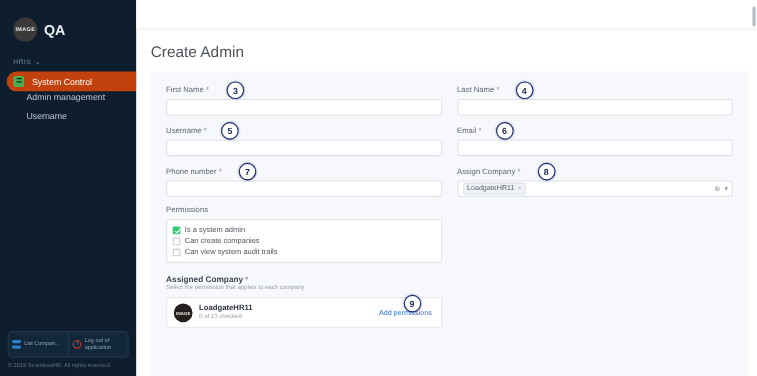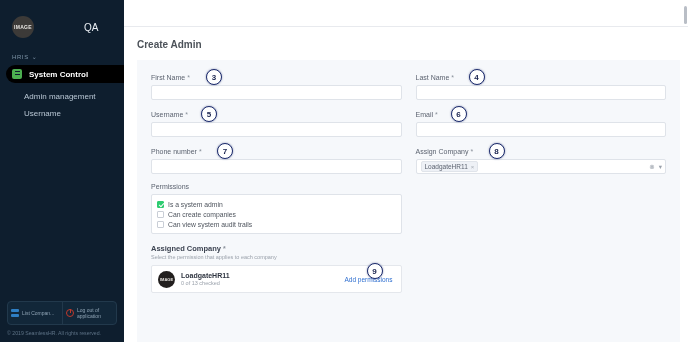--- a/index.html
+++ b/index.html
@@ -23,53 +23,52 @@
     display: flex; align-items: center; gap: 6px;
     padding: 10px 10px 0 12px; height: 44px;
   }
   .avatar {
     width: 22px; height: 22px; border-radius: 50%;
     background: #3c3a38;
     display: flex; align-items: center; justify-content: center;
     color: #e8e6e3; font-size: 5px; font-weight: 700; letter-spacing: .3px;
     flex: 0 0 22px;
   }
-  .sb-user-name { color: #e9eef3; font-size: 10px; font-weight: 400; margin-left: 44px; }
+  .sb-user-name { color: #e9eef3; font-size: 13px; font-weight: 700; }
 
   .sb-group {
     color: #7d93a6; font-size: 6px; letter-spacing: .6px;
     padding: 10px 0 4px 12px;
     display: flex; align-items: center; gap: 3px;
   }
   .caret { font-size: 6px; line-height: 1; }
 
   .nav-item {
     display: flex; align-items: center; gap: 7px;
     height: 18px; margin: 1px 0 1px 6px;
     padding-left: 6px; color: #cfdae4; font-size: 8px;
   }
   .nav-item.active {
-    background: #000000;
+    background: #c2410c;
     border-radius: 9px 0 0 9px;
     color: #ffffff;
-    font-weight: bold;
   }
   .nav-icon {
     width: 10px; height: 10px; border-radius: 2px;
     background: #4caf50; position: relative; flex: 0 0 10px;
   }
   .nav-icon::before {
     content: ""; position: absolute; left: 2.5px; top: 2px;
     width: 5px; height: 1.4px; background: #0e1e2e;
     box-shadow: 0 3px 0 #0e1e2e;
   }
   .sub-item {
     color: #b9c7d4; font-size: 8px;
     padding: 0 0 0 24px; height: 17px;
-    display: flex; align-items: flex-end;
+    display: flex; align-items: flex-start;
   }
 
   .sb-spacer { flex: 1 1 auto; }
 
   .sb-actions {
     margin: 0 7px 5px 7px;
     border: 1px solid #22394c;
     border-radius: 4px;
     background: #122739;
     display: flex; height: 24px;
@@ -107,21 +106,21 @@
   
   .main {
     flex: 1 1 auto; height: 342px; position: relative;
     background: #ffffff; display: flex; flex-direction: column;
   }
   .topbar {
     height: 27px; border-bottom: 1px solid #e8eaee;
     background: #ffffff; flex: 0 0 27px; position: relative;
   }
   .page-title {
-    font-size: 10px; color: #4c5259; font-weight: 700;
+    font-size: 14px; color: #4c5259; font-weight: 400;
     padding: 12px 0 0 13px;
   }
   .form-card {
     margin: 10px 8px 0 13px;
     background: #f6f8fb;
     flex: 1 1 auto;
     padding: 12px 14px 0 14px;
     position: relative;
   }
   .row { display: flex; gap: 14px; margin-bottom: 9px; }

